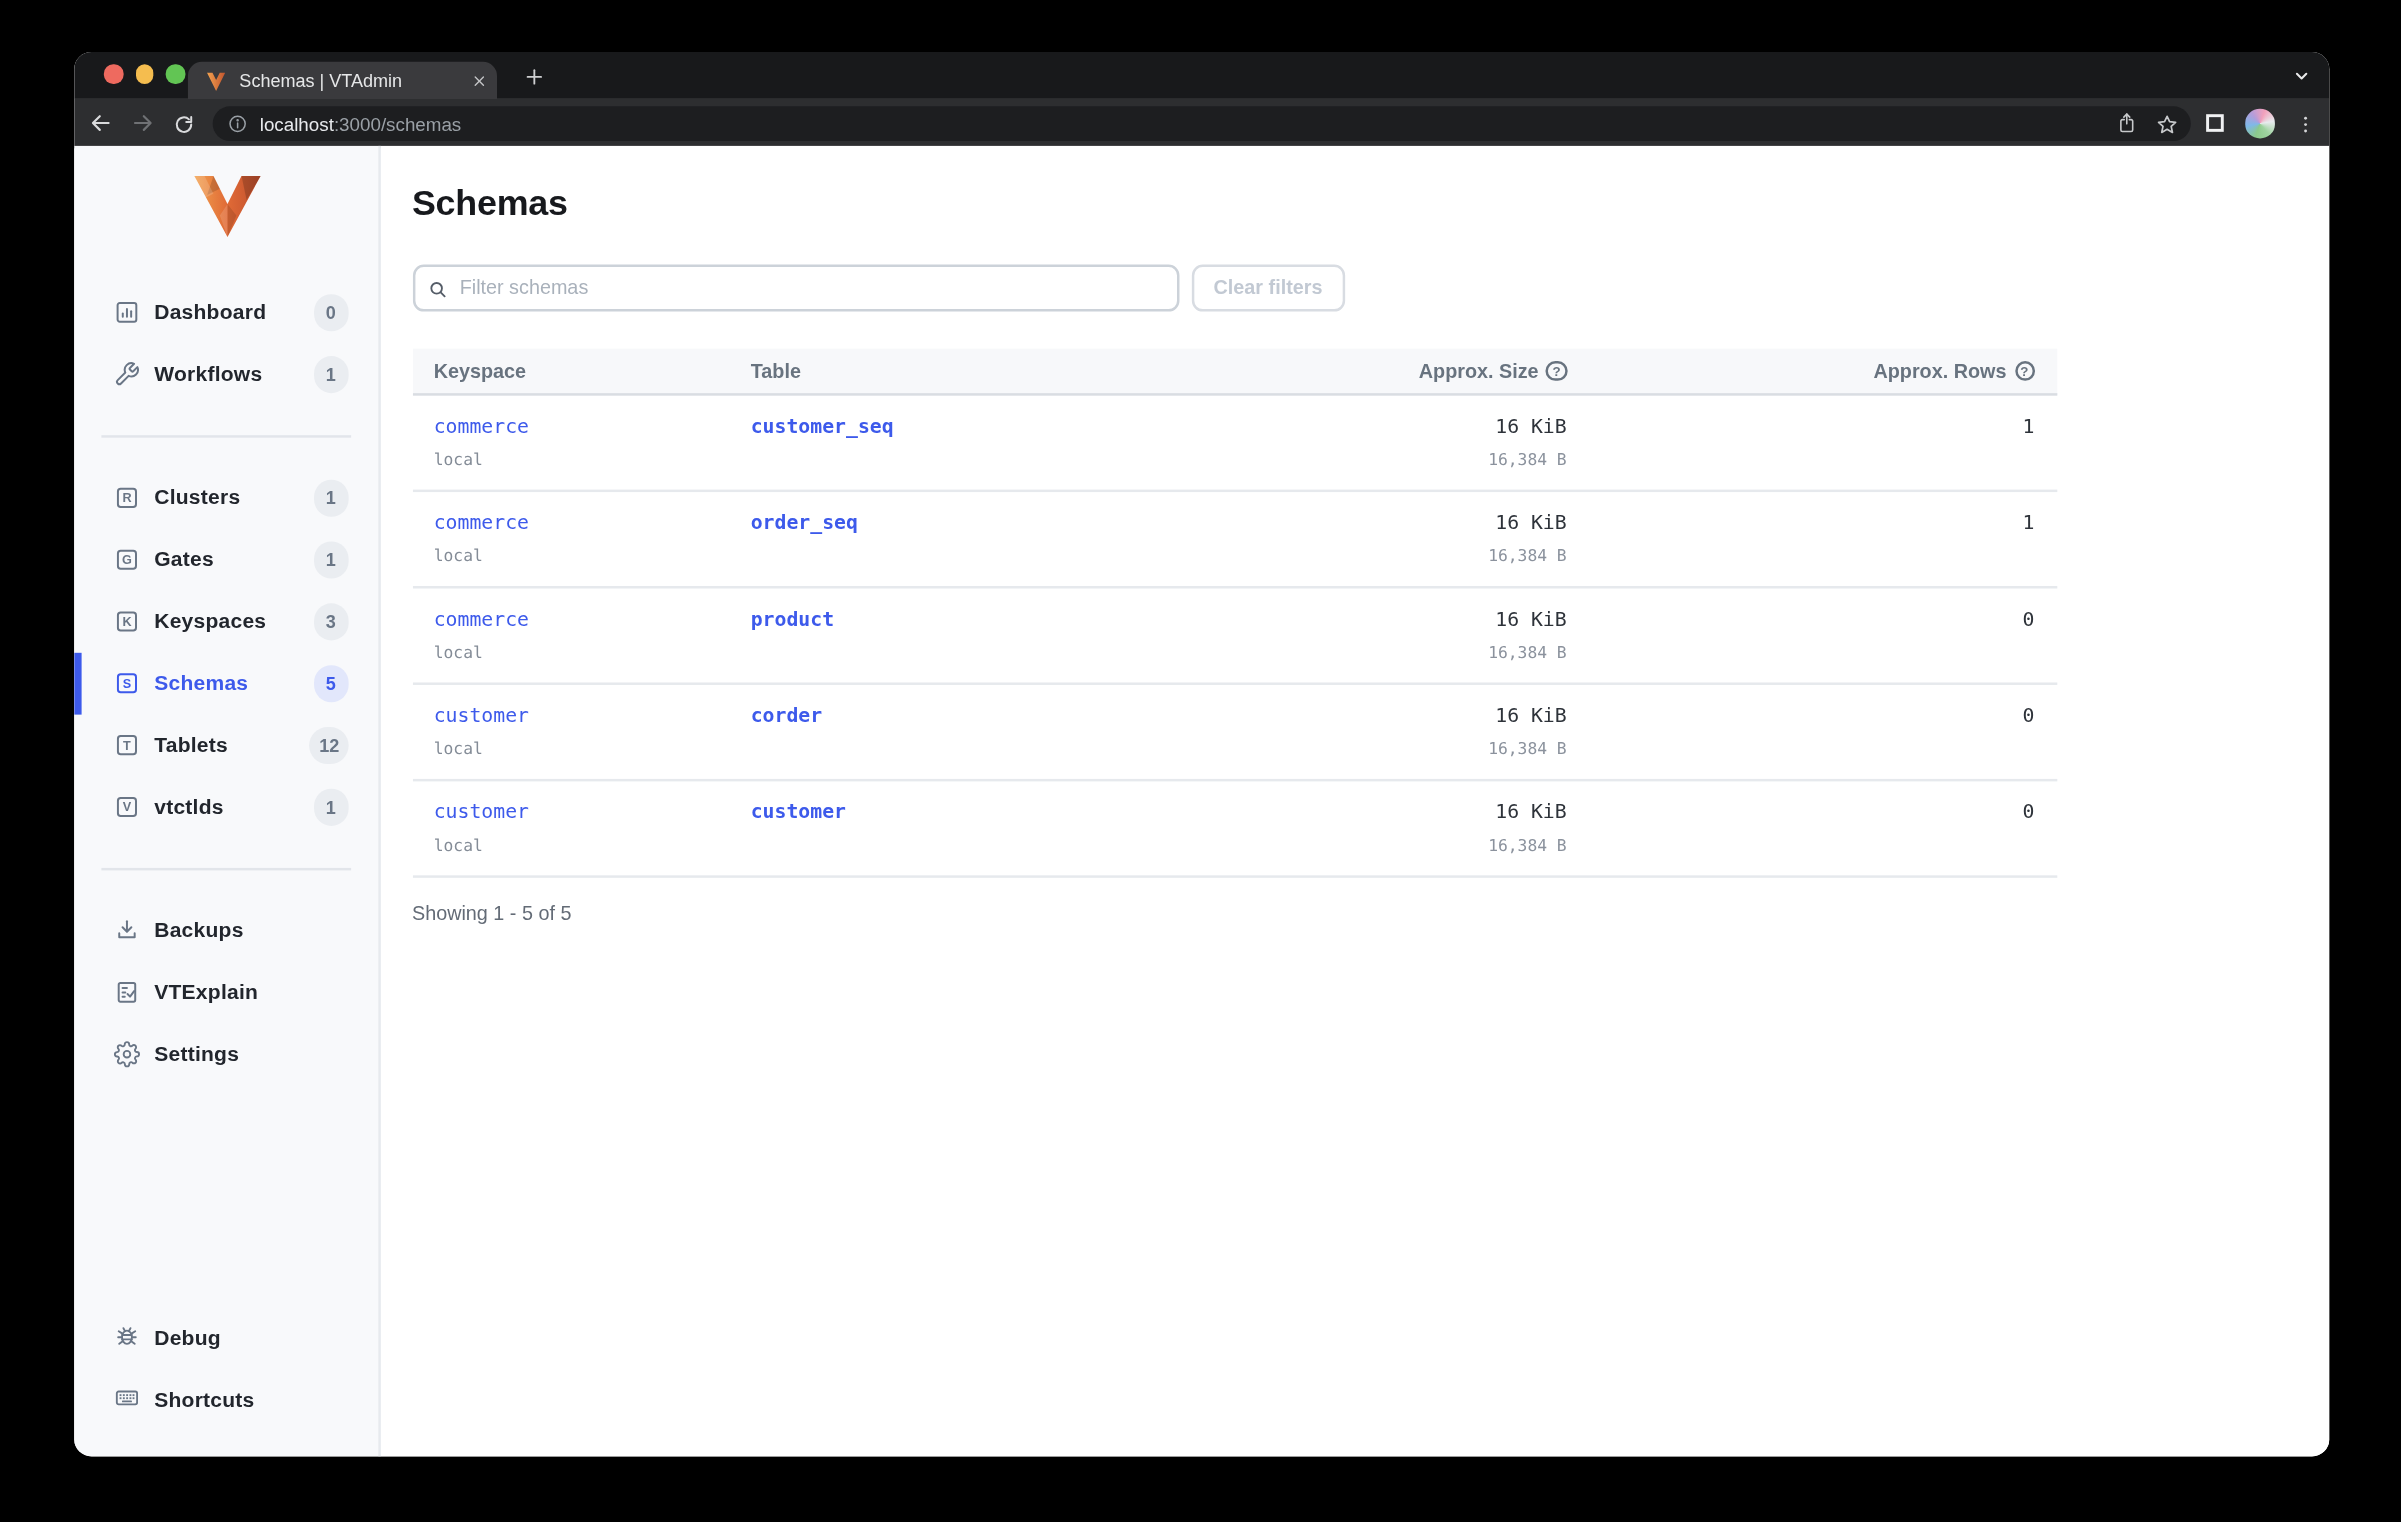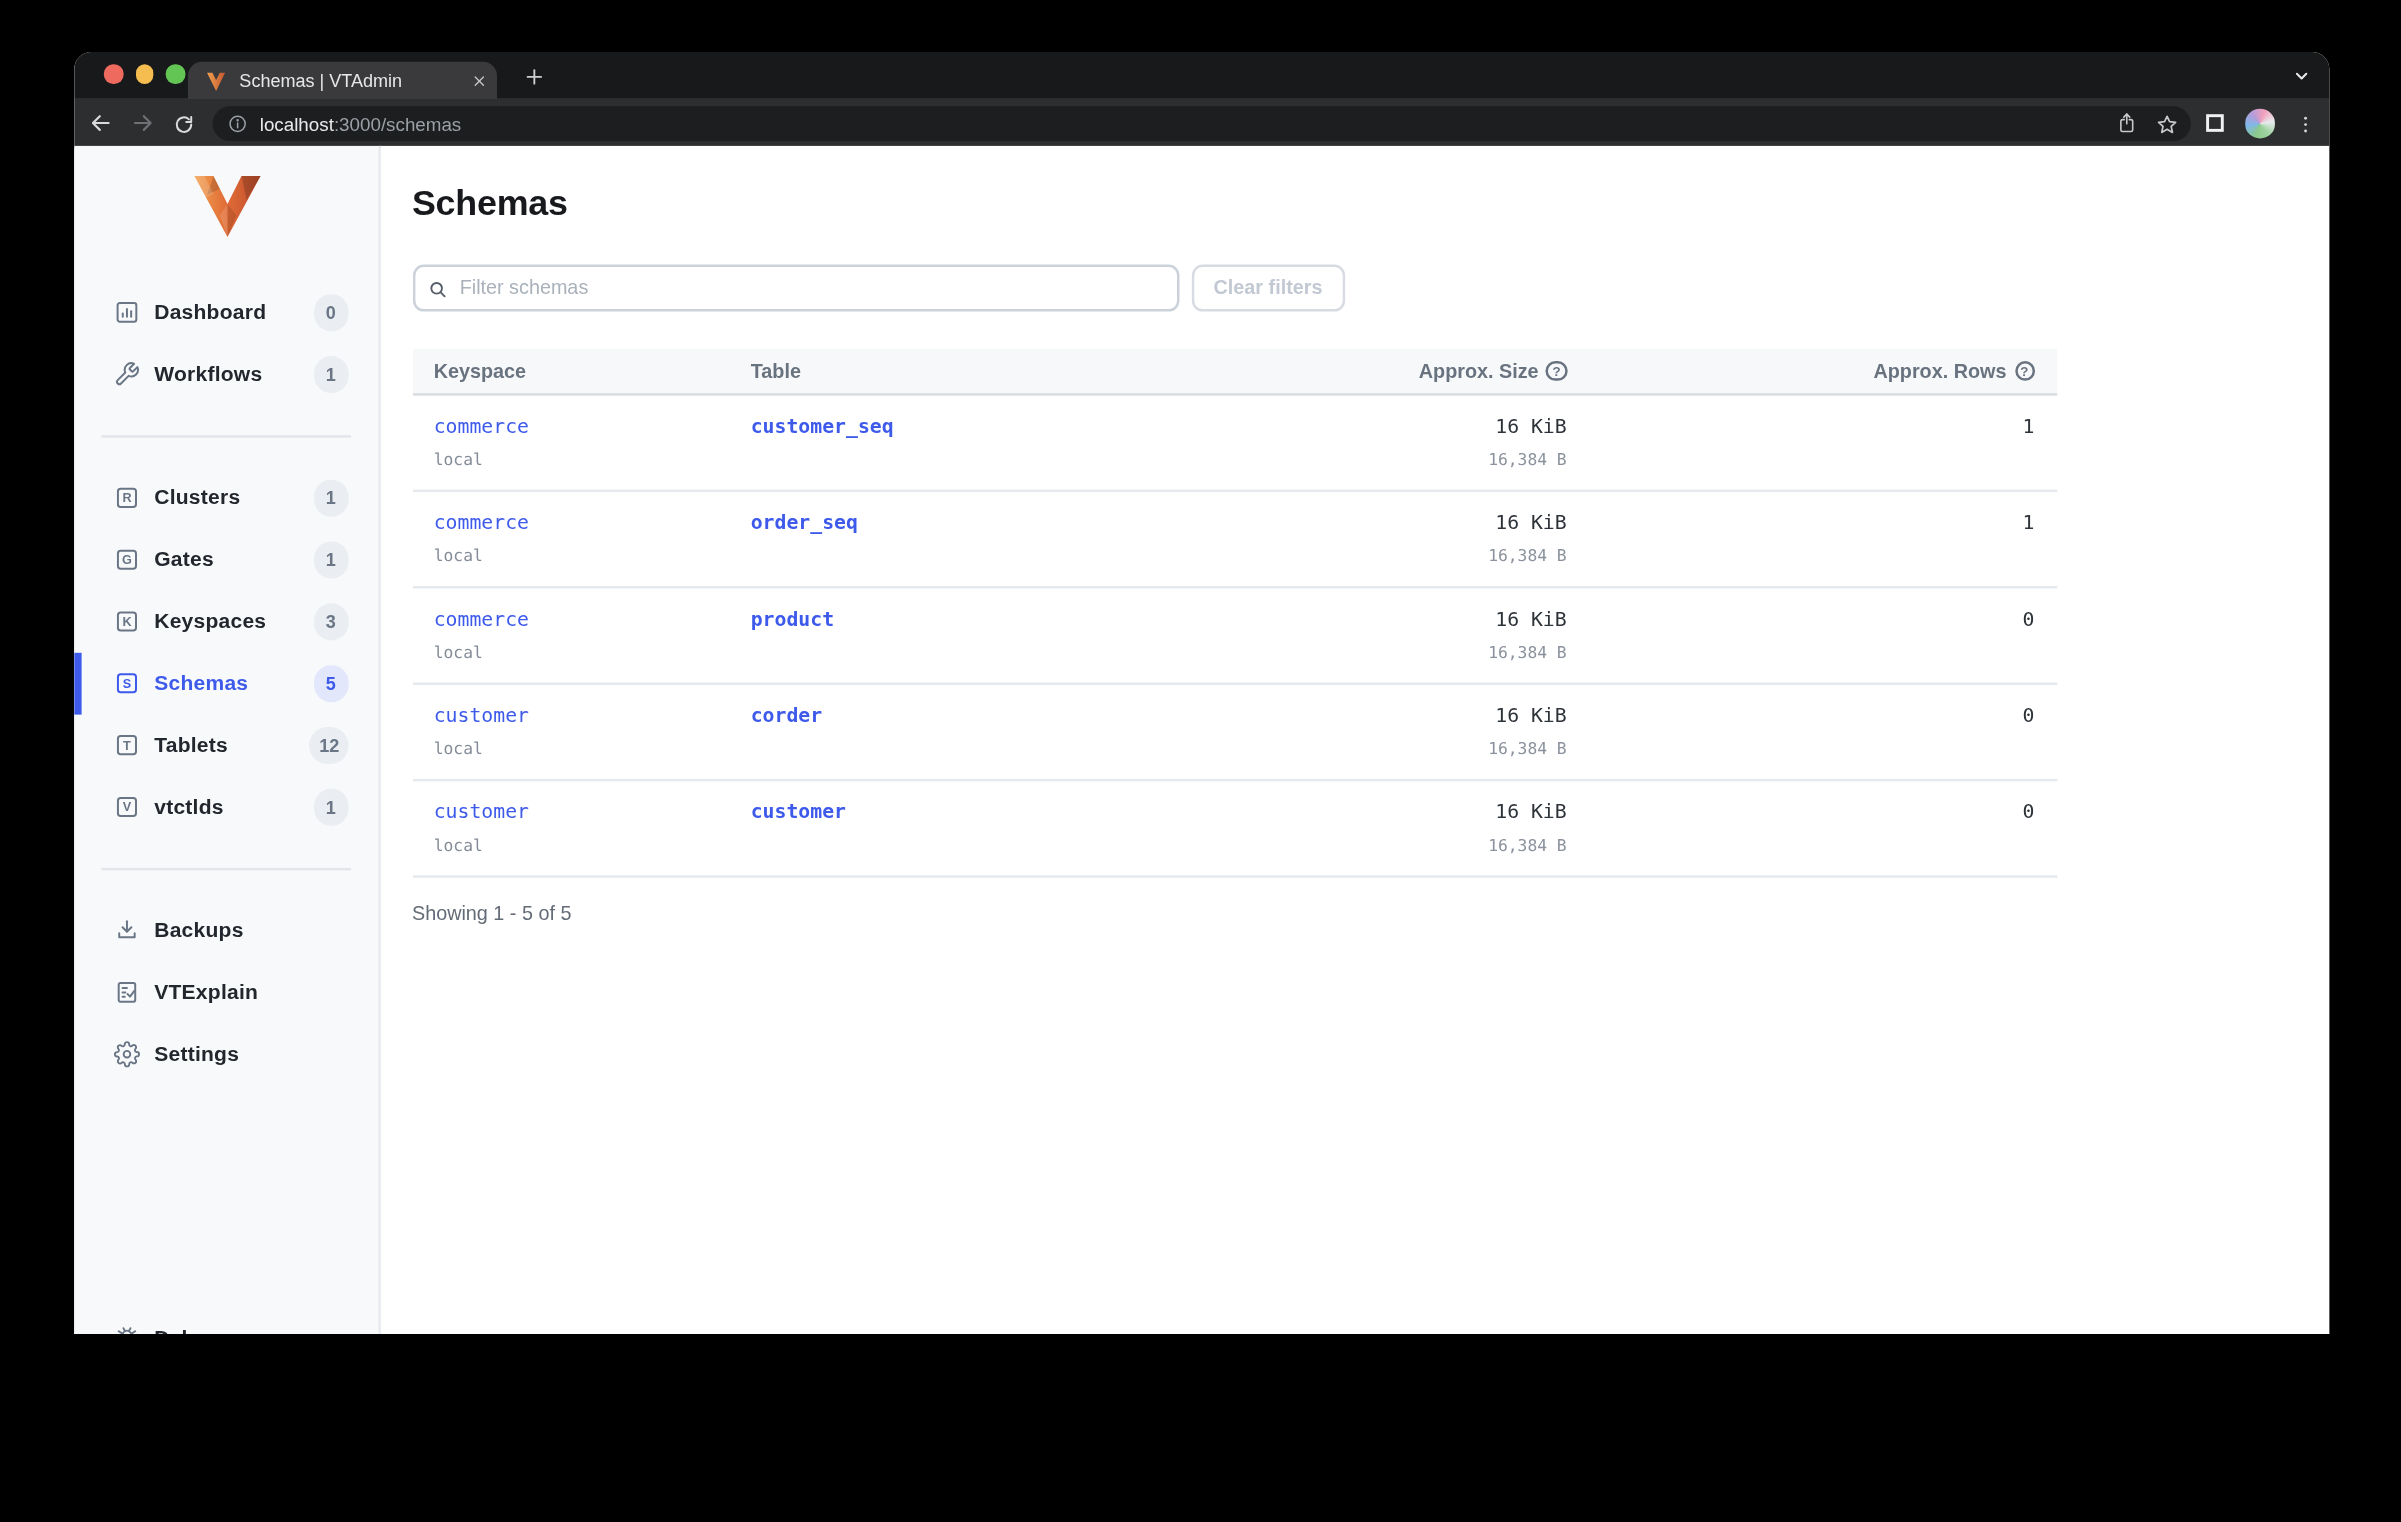--- a/index.html
+++ b/index.html
@@ -1,17 +1,17 @@
 <!DOCTYPE html>
 <html style="font-size:10px"><head>
 <meta charset="utf-8">
 <style>
   html,body{margin:0;padding:0;background:#000;}
   body{width:2401px;height:1522px;overflow:hidden;font-family:"Liberation Sans","DejaVu Sans",sans-serif;}
-  .stage{position:relative;width:2401px;height:1334px;background:#000;overflow:hidden;border-radius:26px;}
+  .stage{position:relative;width:2401px;height:1522px;background:#000;overflow:hidden;border-radius:26px;}
   .viewport{position:absolute;left:0;top:0;width:971px;height:615px;transform:scale(2.472727);transform-origin:0 0;}
   .window{position:absolute;left:30px;top:21.4px;width:912px;height:568px;border-radius:7px;overflow:hidden;background:#fff;box-shadow:0 11.4px 38px rgba(0,0,0,.55);}
 
   
   .tabstrip{height:19px;background:#18191b;position:relative;}
   .lights{position:absolute;left:12px;top:5px;display:flex;gap:5px;}
   .light{width:7.6px;height:7.6px;border-radius:50%;}
   .light.r{background:#ee6a5f}.light.y{background:#f5bd4f}.light.g{background:#62c554}
   .tab{position:absolute;left:46px;top:3.8px;width:125px;height:15px;background:#3a3a3d;border-radius:5.7px 5.7px 0 0;display:flex;align-items:center;padding:0 4.4px 0 7px;box-sizing:border-box;}
   .tab-title{font-size:7.3px;color:#e6e7e8;margin-left:5px;flex:1;white-space:nowrap;overflow:hidden;}

